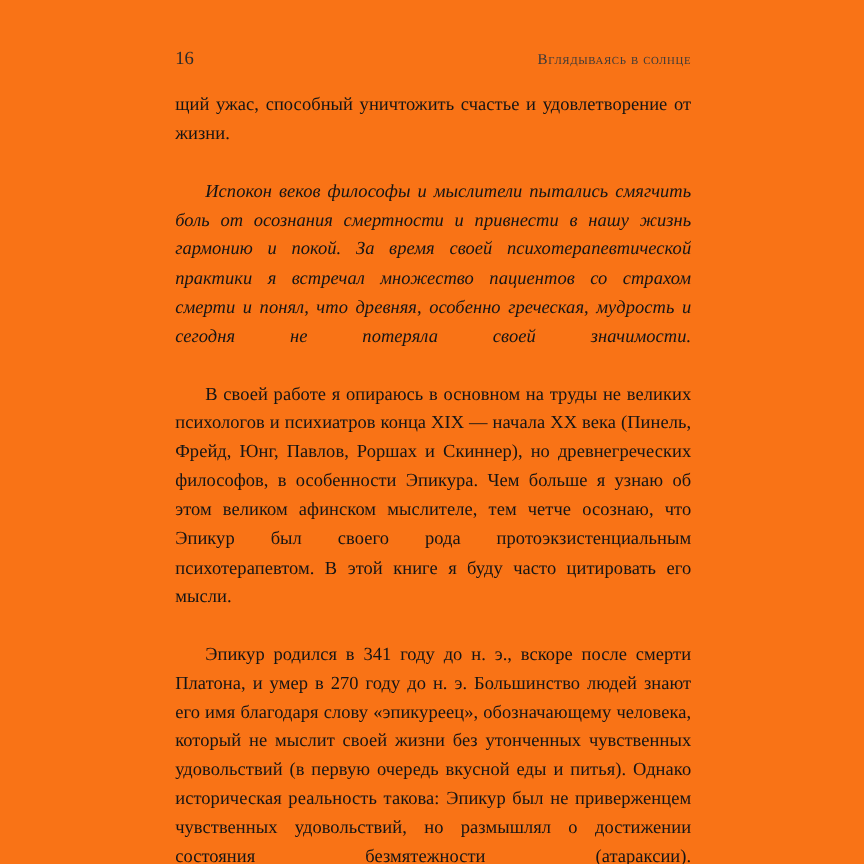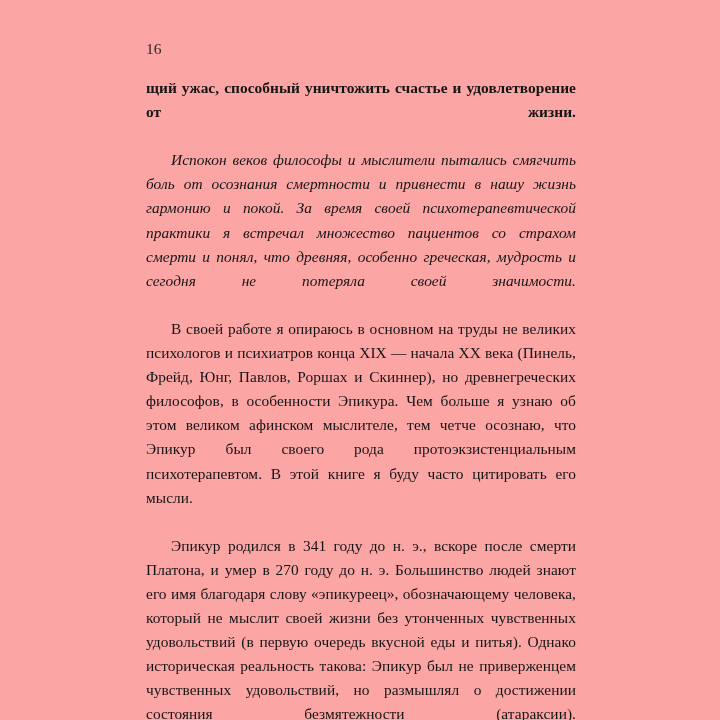--- a/index.html
+++ b/index.html
@@ -70,36 +70,36 @@
     text-justify: inter-word;
     font-size: 15.4px;
     line-height: 24.1px;
     color: #151515;
     letter-spacing: 0.05px;
     word-spacing: 0.2px;
     -webkit-font-smoothing: antialiased;
   }
   .para.continued {
     text-indent: 0;
-    font-weight: bold;
   }
   
   .para::after {
     content: "";
     display: inline-block;
     width: 100%;
   }
 </style>
 </head>
 <body>
 
-<div class="page" style="background: #fca5a5;">
+<div class="page" style="background: #f97316;">
 
   <div class="running-head">
     <span class="folio">16</span>
+    <span class="head-title">Вглядываясь в солнце</span>
   </div>
 
   <div class="textblock">
     <p class="para continued" style="color: rgb(21, 21, 21);">щий ужас, способный уничтожить счастье и удовлетворение от жизни.</p>
     <p class="para" style="color: rgb(21, 21, 21); font-style: italic;">Испокон веков философы и мыслители пытались смягчить боль от осознания смертности и привнести в нашу жизнь гармонию и покой. За время своей психотерапевтической практики я встречал множество пациентов со страхом смерти и понял, что древняя, особенно греческая, мудрость и сегодня не потеряла своей значимости.</p>
     <p class="para" style="color: rgb(21, 21, 21);">В своей работе я опираюсь в основном на труды не великих психологов и психиатров конца XIX — начала XX века (Пинель, Фрейд, Юнг, Павлов, Роршах и Скиннер), но древнегреческих философов, в особенности Эпикура. Чем больше я узнаю об этом великом афинском мыслителе, тем четче осознаю, что Эпикур был своего рода протоэкзистенциальным психотерапевтом. В этой книге я буду часто цитировать его мысли.</p>
     <p class="para" style="color: rgb(21, 21, 21);">Эпикур родился в 341 году до н. э., вскоре после смерти Платона, и умер в 270 году до н. э. Большинство людей знают его имя благодаря слову «эпикуреец», обозначающему человека, который не мыслит своей жизни без утонченных чувственных удовольствий (в первую очередь вкусной еды и питья). Однако историческая реальность такова: Эпикур был не приверженцем чувственных удовольствий, но размышлял о достижении состояния безмятежности (атараксии).</p>
   </div>
 
 </div>

